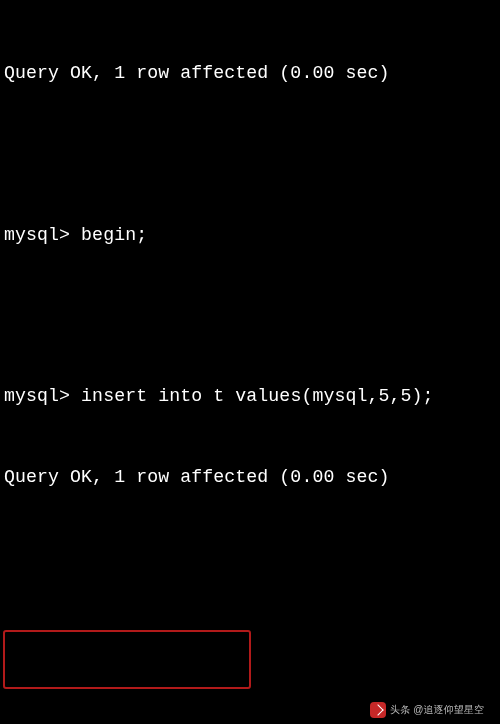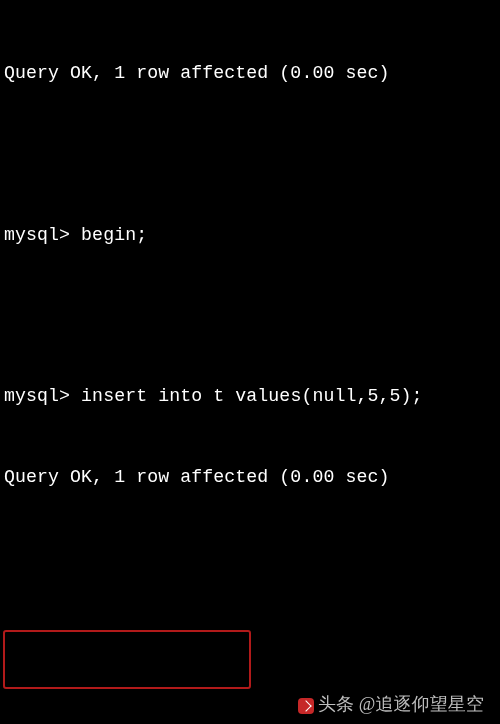--- a/index.html
+++ b/index.html
@@ -14,21 +14,21 @@
   .term{padding:6px 4px 0 4px;white-space:pre}
   .line{min-height:1.48em}
   .highlight-box{
     position:absolute;
     border:2px solid #b11a1a;
     border-radius:3px;
     pointer-events:none;
   }
   .attribution{
     position:absolute;right:16px;bottom:6px;
-    font-family:Liberation Serif, serif;font-size:18px;
+    font-family:Liberation Sans, sans-serif;font-size:10px;
     color:#bdbdbd;
   }
   .logo{
     display:inline-block;width:16px;height:16px;
     background:#c62828;border-radius:4px;
     vertical-align:middle;margin-right:4px;
     position:relative;
   }
   .logo::after{
     content:"";position:absolute;inset:4px;
@@ -37,21 +37,21 @@
   }
 </style>
 </head>
 <body>
 
 <div class="term">
   <div class="line">Query OK, 1 row affected (0.00 sec)</div>
   <div class="line"> </div>
   <div class="line"><span>mysql&gt;</span> <span>begin;</span></div>
   <div class="line"> </div>
-  <div class="line"><span>mysql&gt;</span> <span>insert into t values(null,5,5);</span></div>
+  <div class="line"><span>mysql&gt;</span> <span>insert into t values(mysql,5,5);</span></div>
   <div class="line">Query OK, 1 row affected (0.00 sec)</div>
   <div class="line"> </div>
   
   
   
   
   
   
   
   

